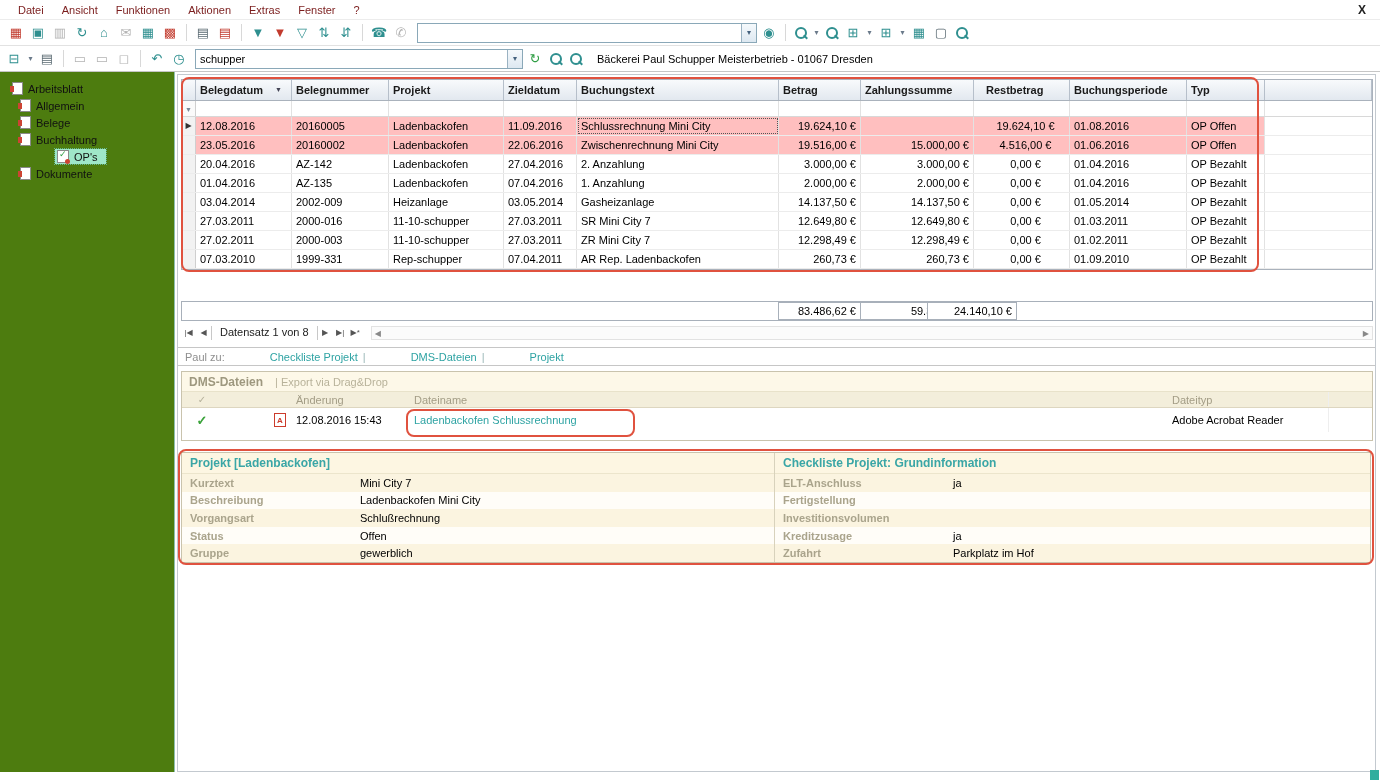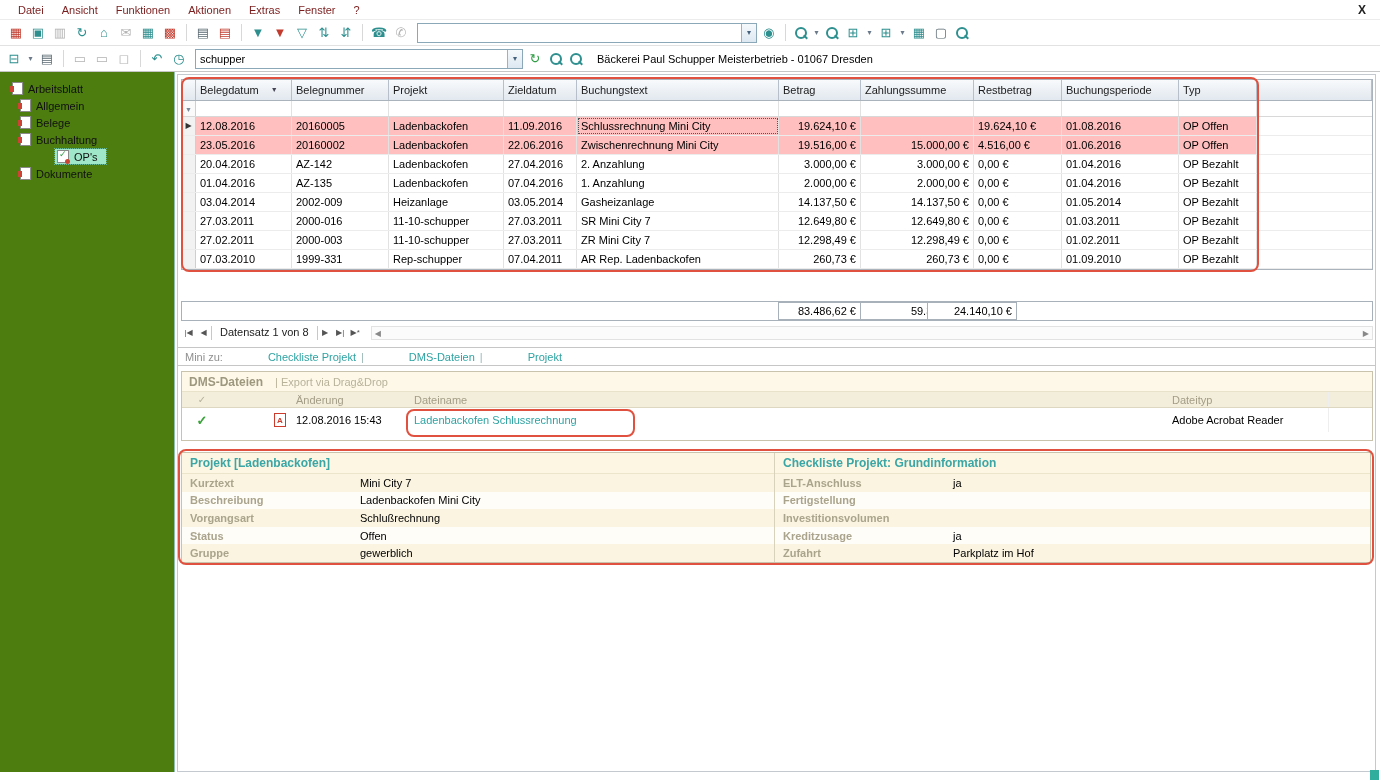--- a/index.html
+++ b/index.html
@@ -54,25 +54,25 @@
   .main-frame{position:absolute;left:177px;top:74px;width:1199px;height:698px;
     border:1px solid #c3c9cf;background:#fff;}
 
   
   .grid{position:absolute;left:181px;top:79px;width:1192px;height:191px;border:1px solid #aab2bc;background:#fff;}
   .g-row{display:flex;height:19px;line-height:18px;background:#fff;border-bottom:1px solid #ececec;}
   .gc{border-right:1px solid #e2e2e2;padding:0 4px;overflow:hidden;white-space:nowrap;}
   .ci{width:14px;background:#f2f2f2;border-right:1px solid #cfcfcf;padding:0;text-align:center;
     font-size:8px;color:#333;line-height:18px;}
   .c1{width:96px;} .c2{width:97px;} .c3{width:115px;} .c4{width:73px;} .c5{width:202px;}
-  .c6{width:82px;text-align:right;} .c7{width:113px;text-align:right;} .c8{width:88px;text-align:left;}
+  .c6{width:82px;text-align:right;} .c7{width:113px;text-align:right;} .c8{width:88px;text-align:center;margin-left:8px;}
   .c9{width:117px;} .c10{width:78px;} .cf{flex:1;border-right:none;background:#fff;}
   .g-head{height:21px;line-height:20px;background:linear-gradient(#f8fafc,#e2e8ef);
     border-bottom:1px solid #aab2bc;color:#1a1a1a;}
-  .g-head .gc{border-right:1px solid #b6bfca;display:flex;align-items:center;gap:12px;}
+  .g-head .gc{border-right:1px solid #b6bfca;display:flex;align-items:center;gap:12px;font-weight:bold;}
   .g-head .ci{background:linear-gradient(#f8fafc,#e2e8ef);}
   .g-head .cf{background:transparent;}
   .g-head .num-h{justify-content:flex-start;}
   .sort{font-size:7px;color:#445;}
   .g-filter{height:16px;line-height:15px;border-bottom:1px solid #d8d8d8;}
   .g-filter .ci{background:#fafafa;color:#7a8a9a;font-size:7px;}
   .op-offen{background:#ffbfbf;}
   .fc{outline:1px dotted #555;outline-offset:-2px;}
 
   
@@ -412,21 +412,21 @@
     <span class="nav-btn">▶</span>
     <span class="nav-btn">▶|</span>
     <span class="nav-btn">▶*</span>
     <div class="hscroll">
       <span>◀</span>
       <span>▶</span>
     </div>
   </div>
 
   <div class="goto">
-    <span class="lbl">Mini zu:</span>
+    <span class="lbl">Paul zu:</span>
     <a>Checkliste Projekt</a>
     <span class="gsep">|</span>
     <a>DMS-Dateien</a>
     <span class="gsep">|</span>
     <a>Projekt</a>
   </div>
 
   <div class="dms">
     <div class="dms-title">
       <span class="t">DMS-Dateien</span>

